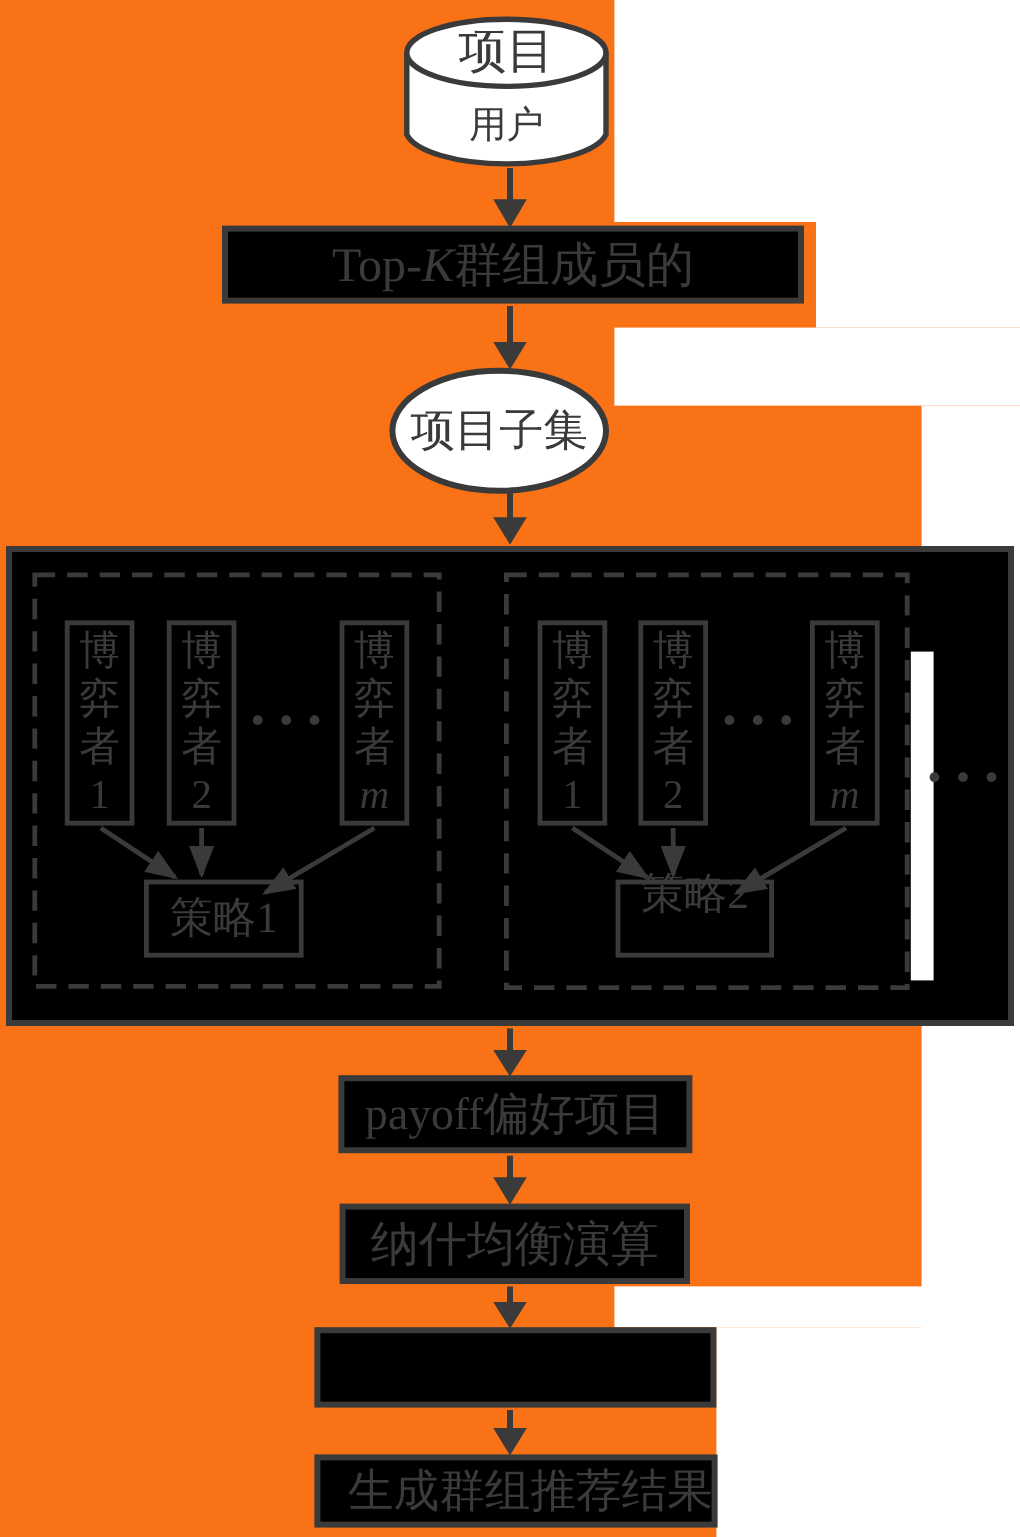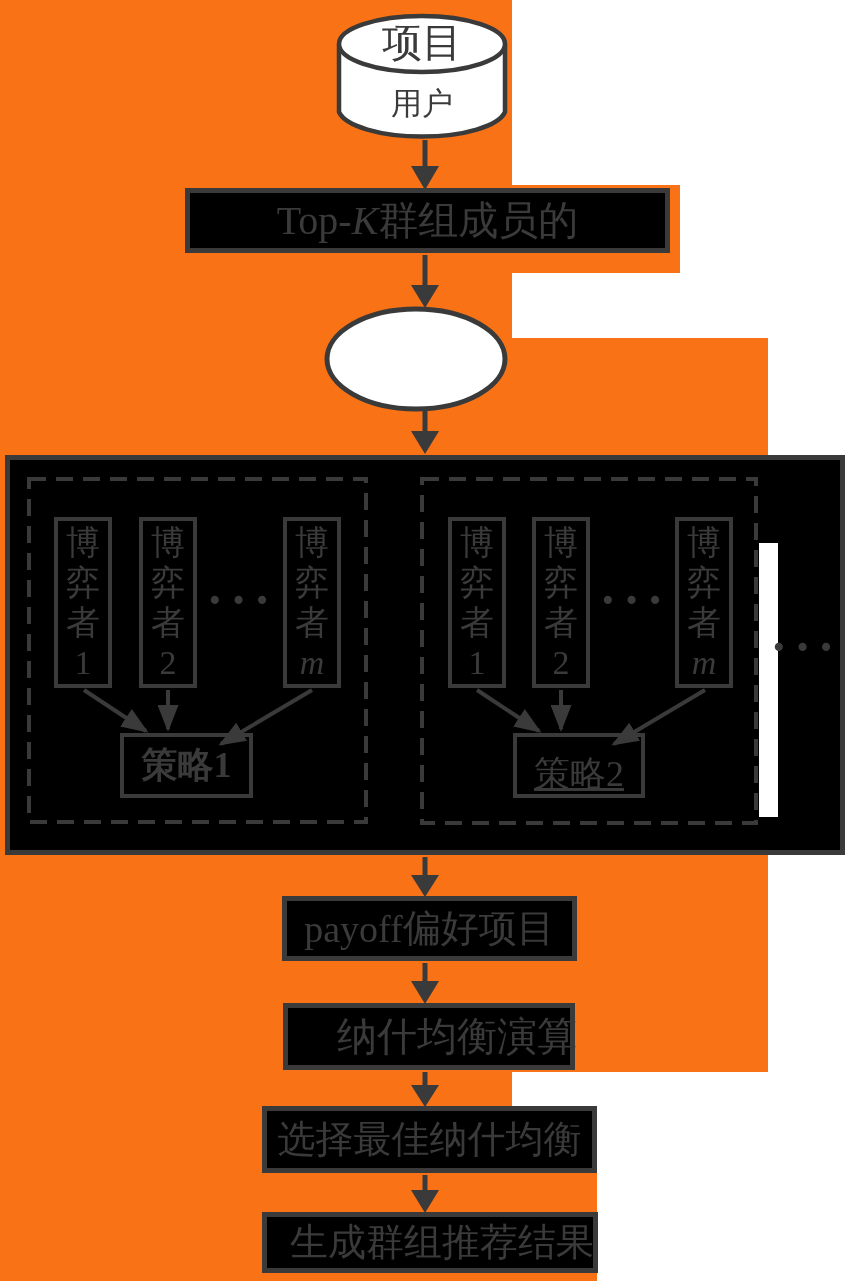--- a/index.html
+++ b/index.html
@@ -95,66 +95,66 @@
 
   <div class="txt" style="left:339px;top:16px;width:166px;height:52px;font-size:40px;">项目</div>
   <div class="txt" style="left:339px;top:78px;width:166px;height:52px;font-size:31px;">用户</div>
 
   <div class="txt" style="left:185px;top:188px;width:485px;height:65px;font-size:40px;">
       <span>Top-</span>
       <span class="it">K</span>
       <span>群组成员的</span>
   </div>
 
+  <div class="txt" style="left:327px;top:309px;width:178px;height:100px;font-size:37px;">项目子集</div>
 
   <div class="txt vtxt" style="left:56px;top:521px;width:54px;height:163px;font-size:34px;">
     <span>博</span>
     <span>弈</span>
     <span>者</span>
     <span>1</span>
   </div>
   <div class="txt vtxt" style="left:141px;top:521px;width:54px;height:163px;font-size:34px;">
     <span>博</span>
     <span>弈</span>
     <span>者</span>
     <span>2</span>
   </div>
   <div class="txt dots" style="left:192px;top:576px;width:100px;height:48px;">···</div>
   <div class="txt vtxt" style="left:285px;top:521px;width:54px;height:163px;font-size:34px;">
     <span>博</span>
     <span>弈</span>
     <span>者</span>
     <span class="it">m</span>
   </div>
-  <div class="txt" style="left:122px;top:735px;width:129px;height:61px;font-size:36px;font-weight:bold;">策略1</div>
+  <div class="txt" style="left:122px;top:735px;width:129px;height:61px;font-size:36px;">策略1</div>
 
   <div class="txt vtxt" style="left:450px;top:521px;width:54px;height:163px;font-size:34px;">
     <span>博</span>
     <span>弈</span>
     <span>者</span>
     <span>1</span>
   </div>
   <div class="txt vtxt" style="left:534px;top:521px;width:54px;height:163px;font-size:34px;">
     <span>博</span>
     <span>弈</span>
     <span>者</span>
     <span>2</span>
   </div>
   <div class="txt dots" style="left:585px;top:576px;width:100px;height:48px;">···</div>
   <div class="txt vtxt" style="left:677px;top:521px;width:54px;height:163px;font-size:34px;">
     <span>博</span>
     <span>弈</span>
     <span>者</span>
     <span class="it">m</span>
   </div>
-  <div class="txt" style="left:515px;top:744px;width:128px;height:61px;font-size:36px;text-decoration:underline;">策略2</div>
+  <div class="txt" style="left:515px;top:715px;width:128px;height:61px;font-size:36px;">策略2</div>
 
   <div class="txt dots" style="left:762px;top:623px;width:88px;height:48px;">···</div>
 
   <div class="txt" style="left:282px;top:896px;width:295px;height:65px;font-size:38px;border-radius:14px;">
     <span>payoff</span>
       <span> 偏好项目</span>
   </div>
-  <div class="txt" style="left:283px;top:1003px;width:292px;height:67px;font-size:40px;margin-left:28px;">纳什均衡演算</div>
-  <div class="txt" style="left:262px;top:1106px;width:335px;height:67px;font-size:38px;">选择最佳纳什均衡</div>
+  <div class="txt" style="left:283px;top:1003px;width:292px;height:67px;font-size:40px;">纳什均衡演算</div>
   <div class="txt" style="left:262px;top:1212px;width:360px;height:61px;font-size:38px;">生成群组推荐结果</div>
 
 </div>
 
 </body></html>

